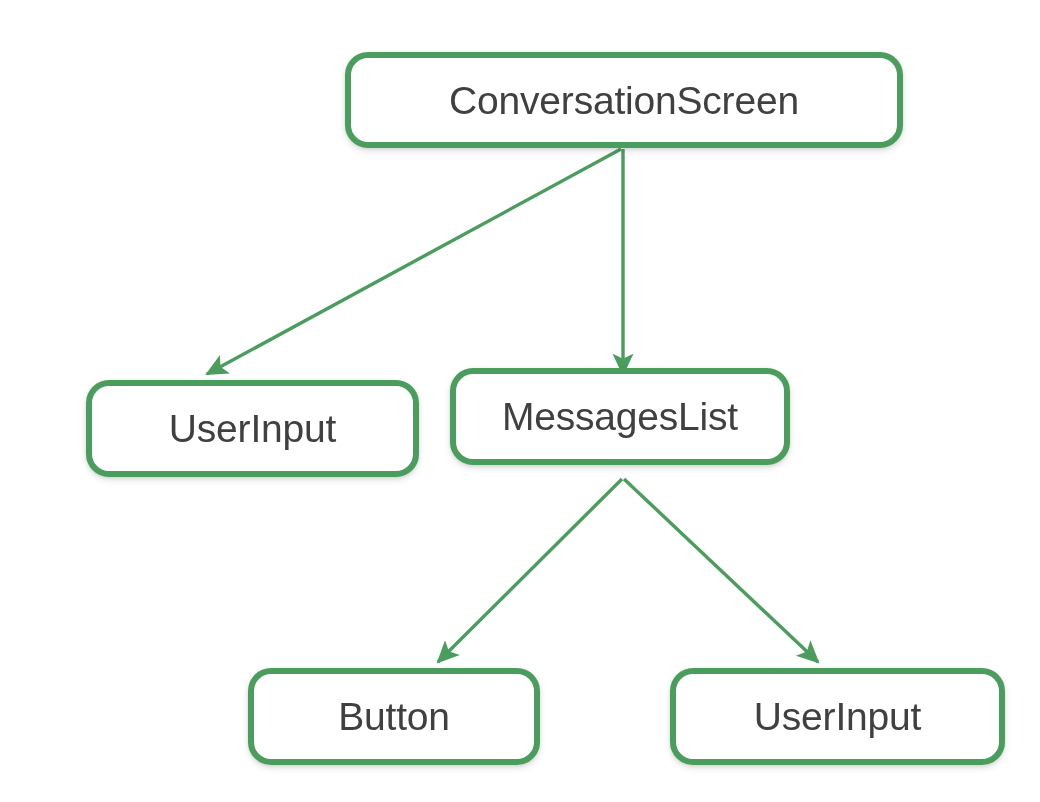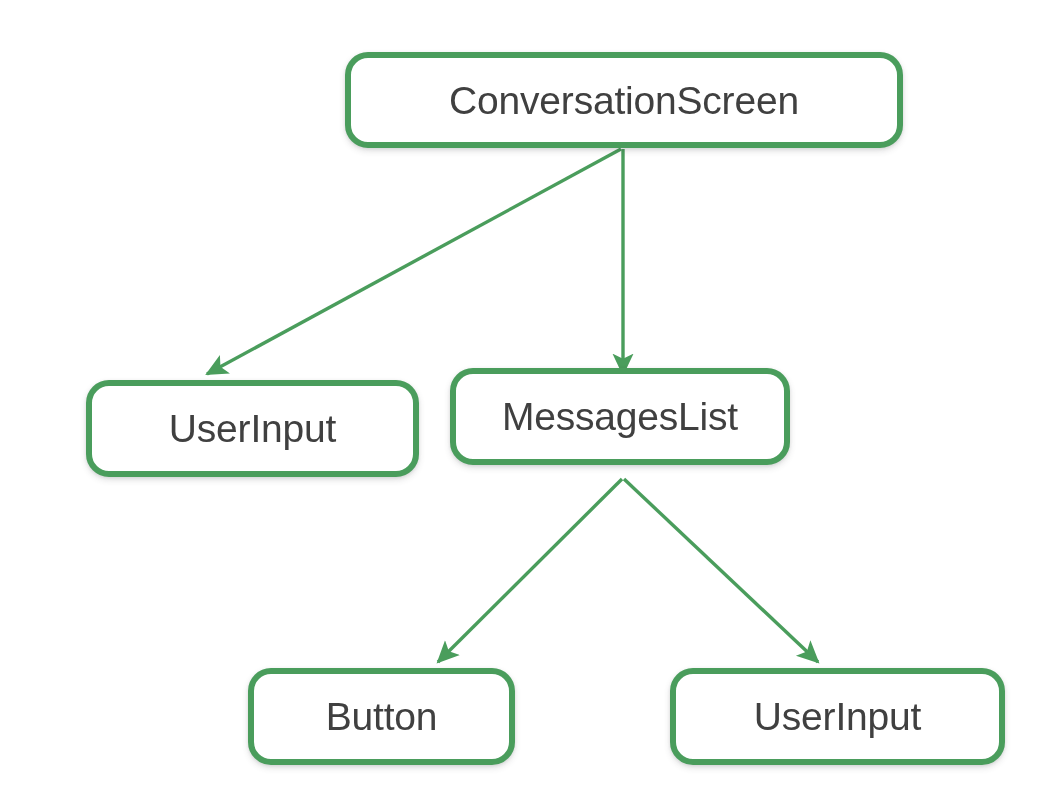--- a/index.html
+++ b/index.html
@@ -49,21 +49,21 @@
   #node-conversationscreen {
     left: 345px; top: 52px; width: 558px; height: 96px;
   }
   #node-userinput {
     left: 55px; top: 380px; width: 333px; height: 97px; margin-left: 31px;
   }
   #node-messageslist {
     left: 450px; top: 368px; width: 340px; height: 97px;
   }
   #node-button {
-    left: 248px; top: 668px; width: 267px; height: 97px;
+    left: 248px; top: 668px; width: 292px; height: 97px;
   }
   #node-lazycolumn {
     left: 670px; top: 668px; width: 335px; height: 97px;
   }
 </style>
 </head>
 <body>
 
 <div id="canvas">
 

